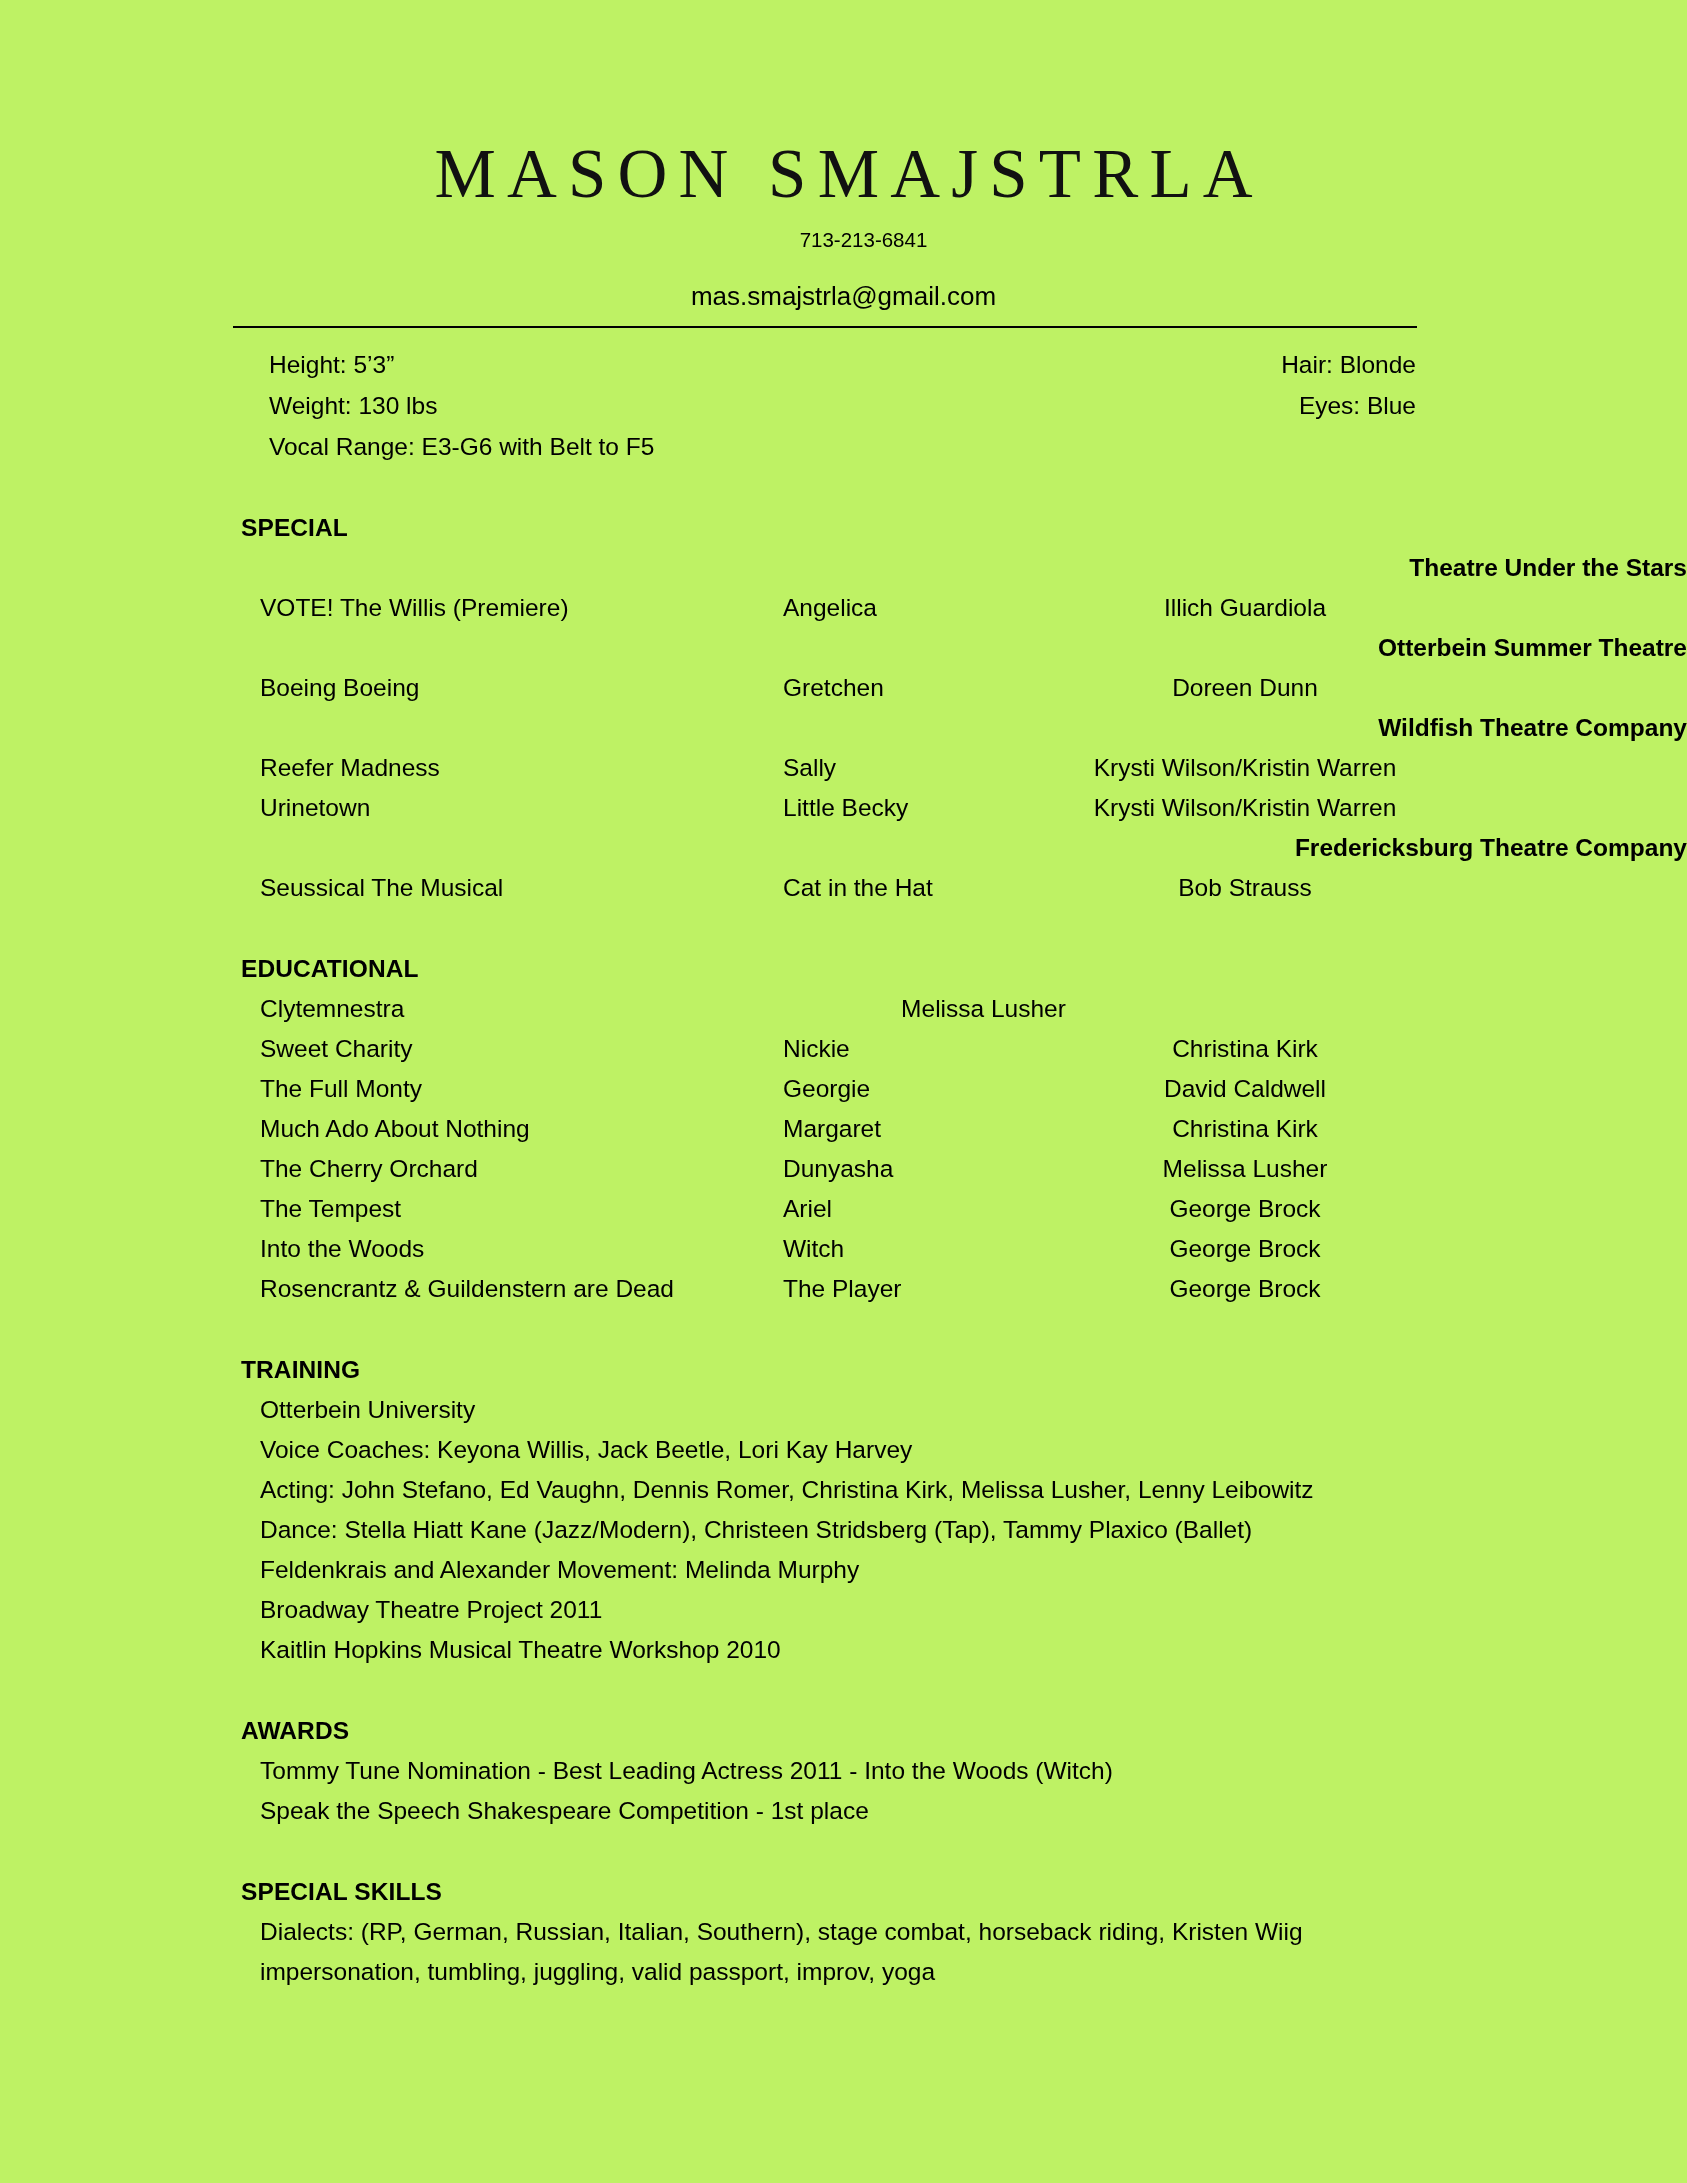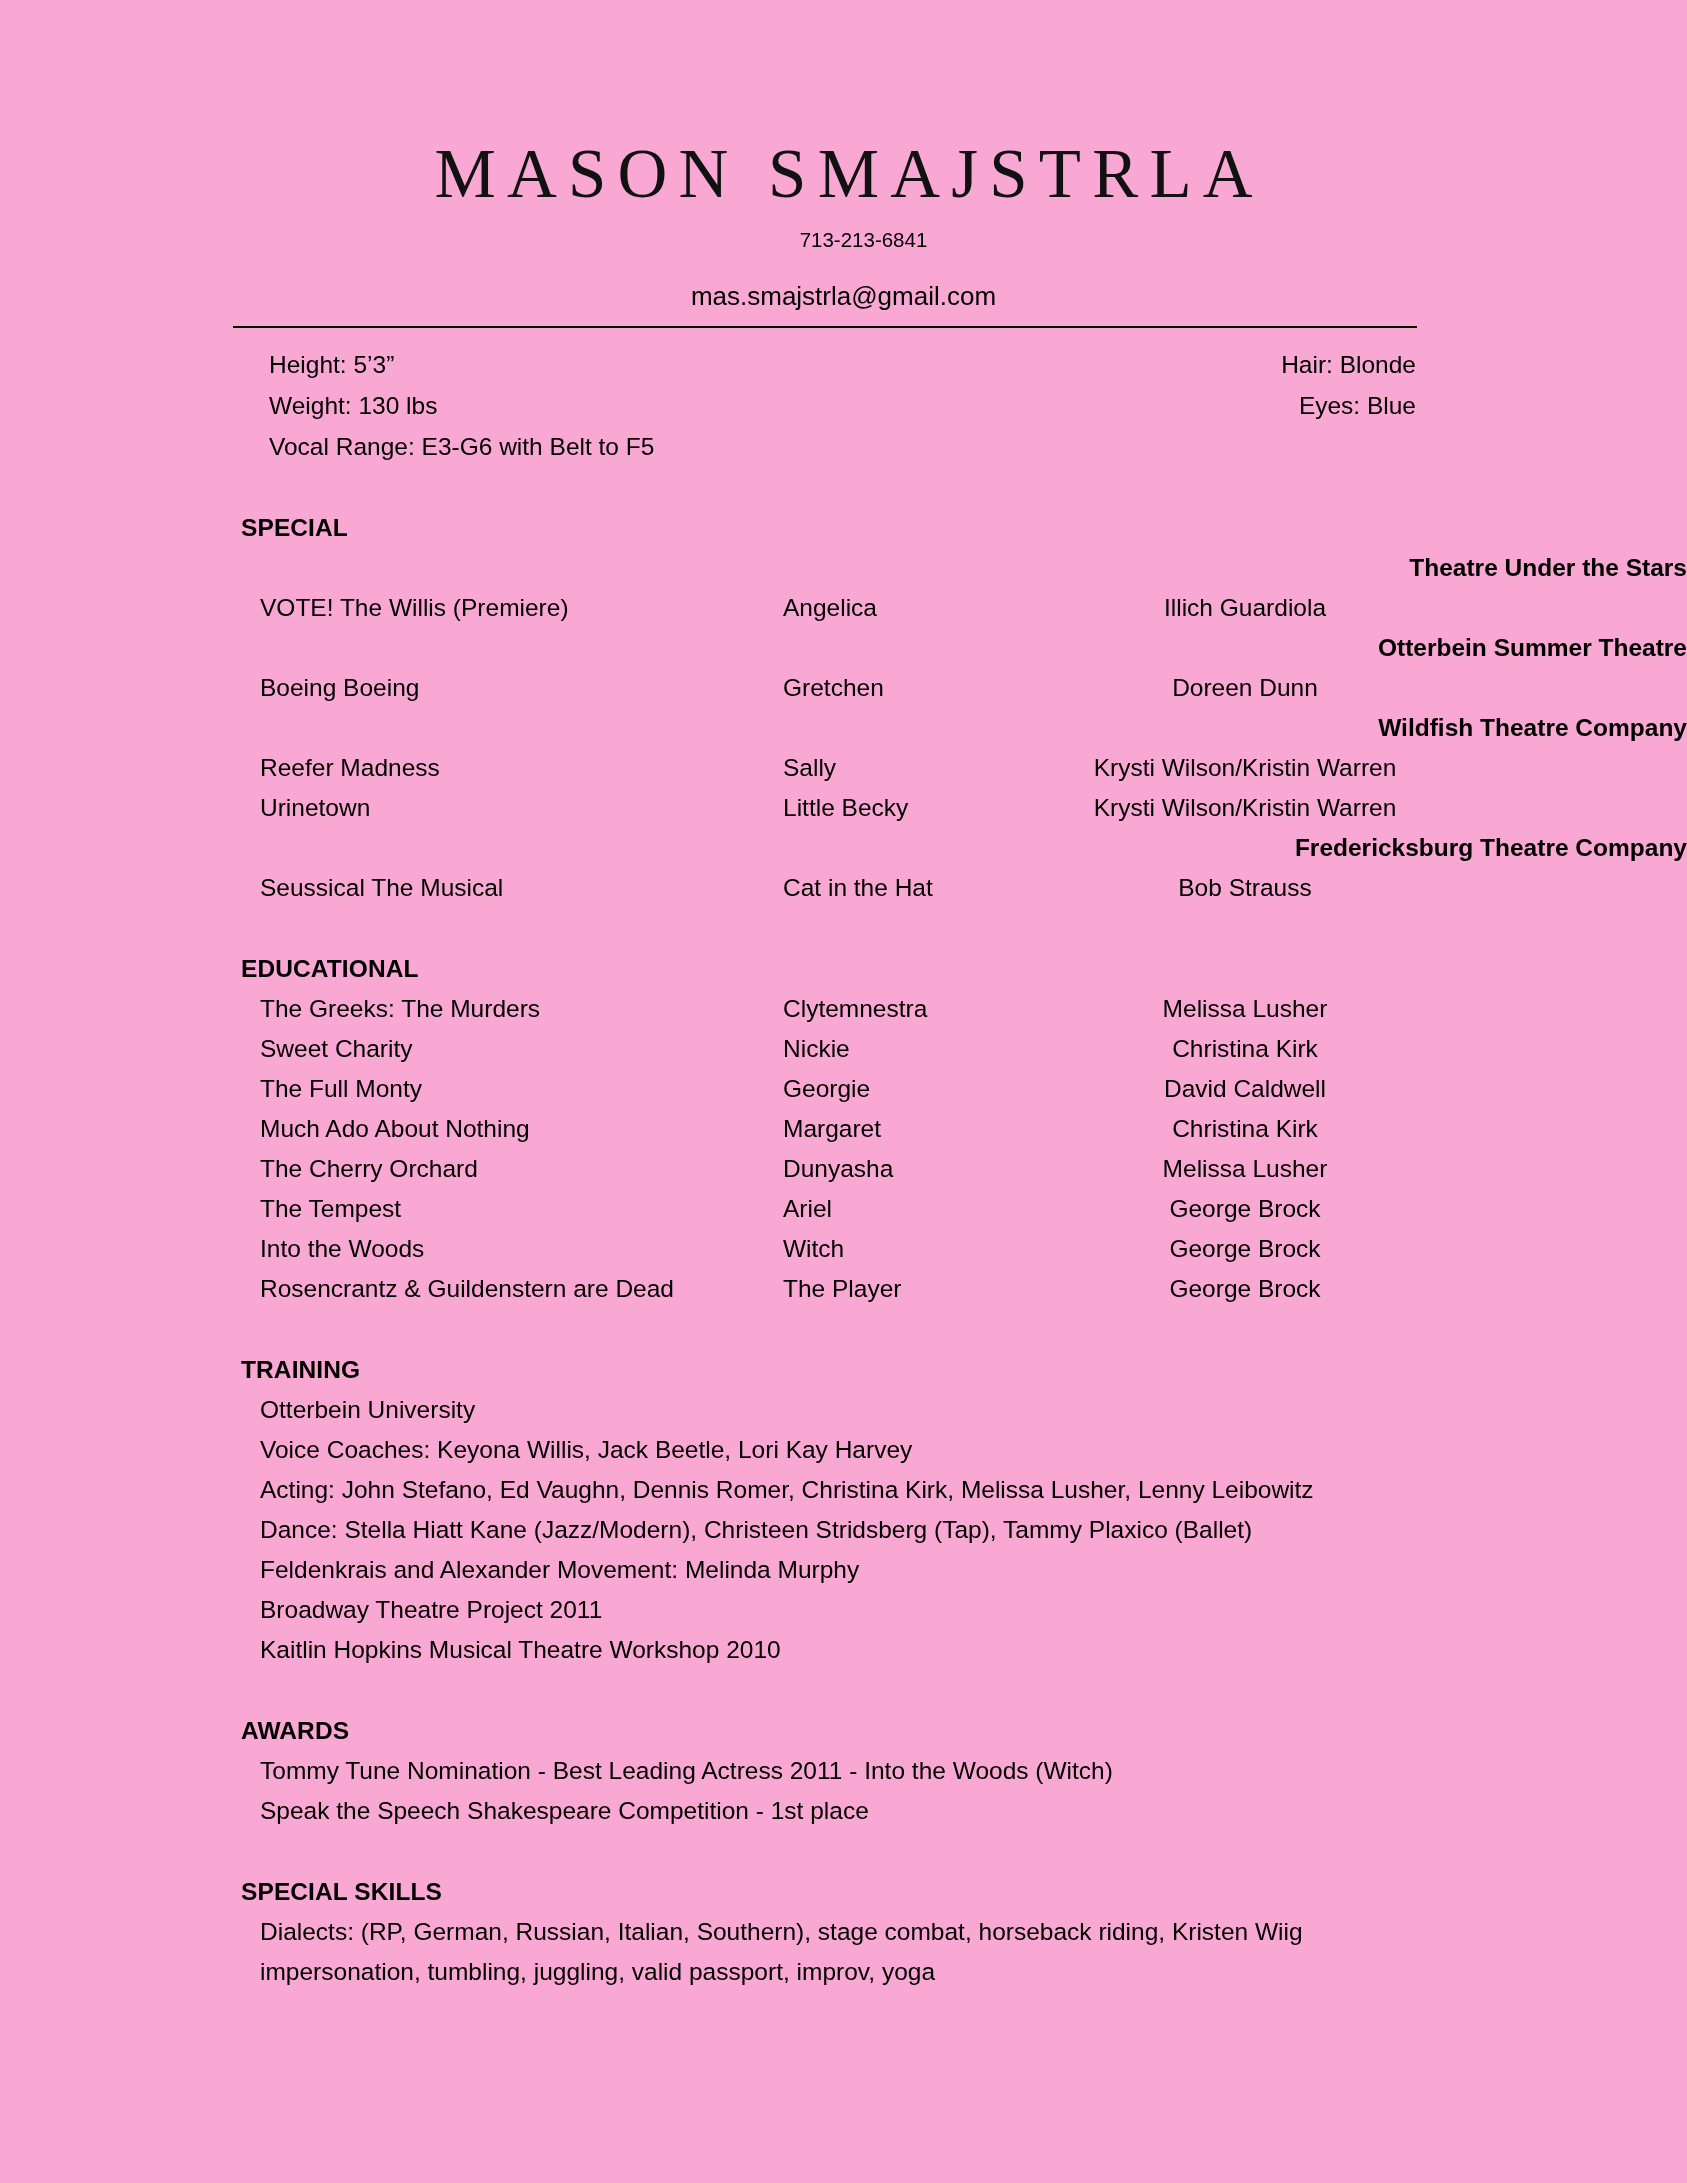--- a/index.html
+++ b/index.html
@@ -4,21 +4,21 @@
 <style>
   html, body {
     margin: 0;
     padding: 0;
     background: #ffffff;
   }
   .page {
     position: relative;
     width: 1687px;
     height: 2183px;
-    background: #f9a8d4;
+    background: #bef264;
     font-family: "Liberation Sans", sans-serif;
     color: #000000;
     box-sizing: border-box;
     overflow: hidden;
   }
 
   
   .header {
     padding-top: 140px;
     text-align: center;
@@ -195,21 +195,20 @@
       <span class="c-show">Seussical The Musical</span>
       <span class="c-role">Cat in the Hat</span>
       <span class="c-dir">Bob Strauss</span>
     </div>
 
     <div class="gap-lg"></div>
 
     <div class="section-head">EDUCATIONAL</div>
 
     <div class="credit-row">
-      <span class="c-show">The Greeks: The Murders</span>
       <span class="c-role">Clytemnestra</span>
       <span class="c-dir">Melissa Lusher</span>
     </div>
     <div class="credit-row">
       <span class="c-show">Sweet Charity</span>
       <span class="c-role">Nickie</span>
       <span class="c-dir">Christina Kirk</span>
     </div>
     <div class="credit-row">
       <span class="c-show">The Full Monty</span>

